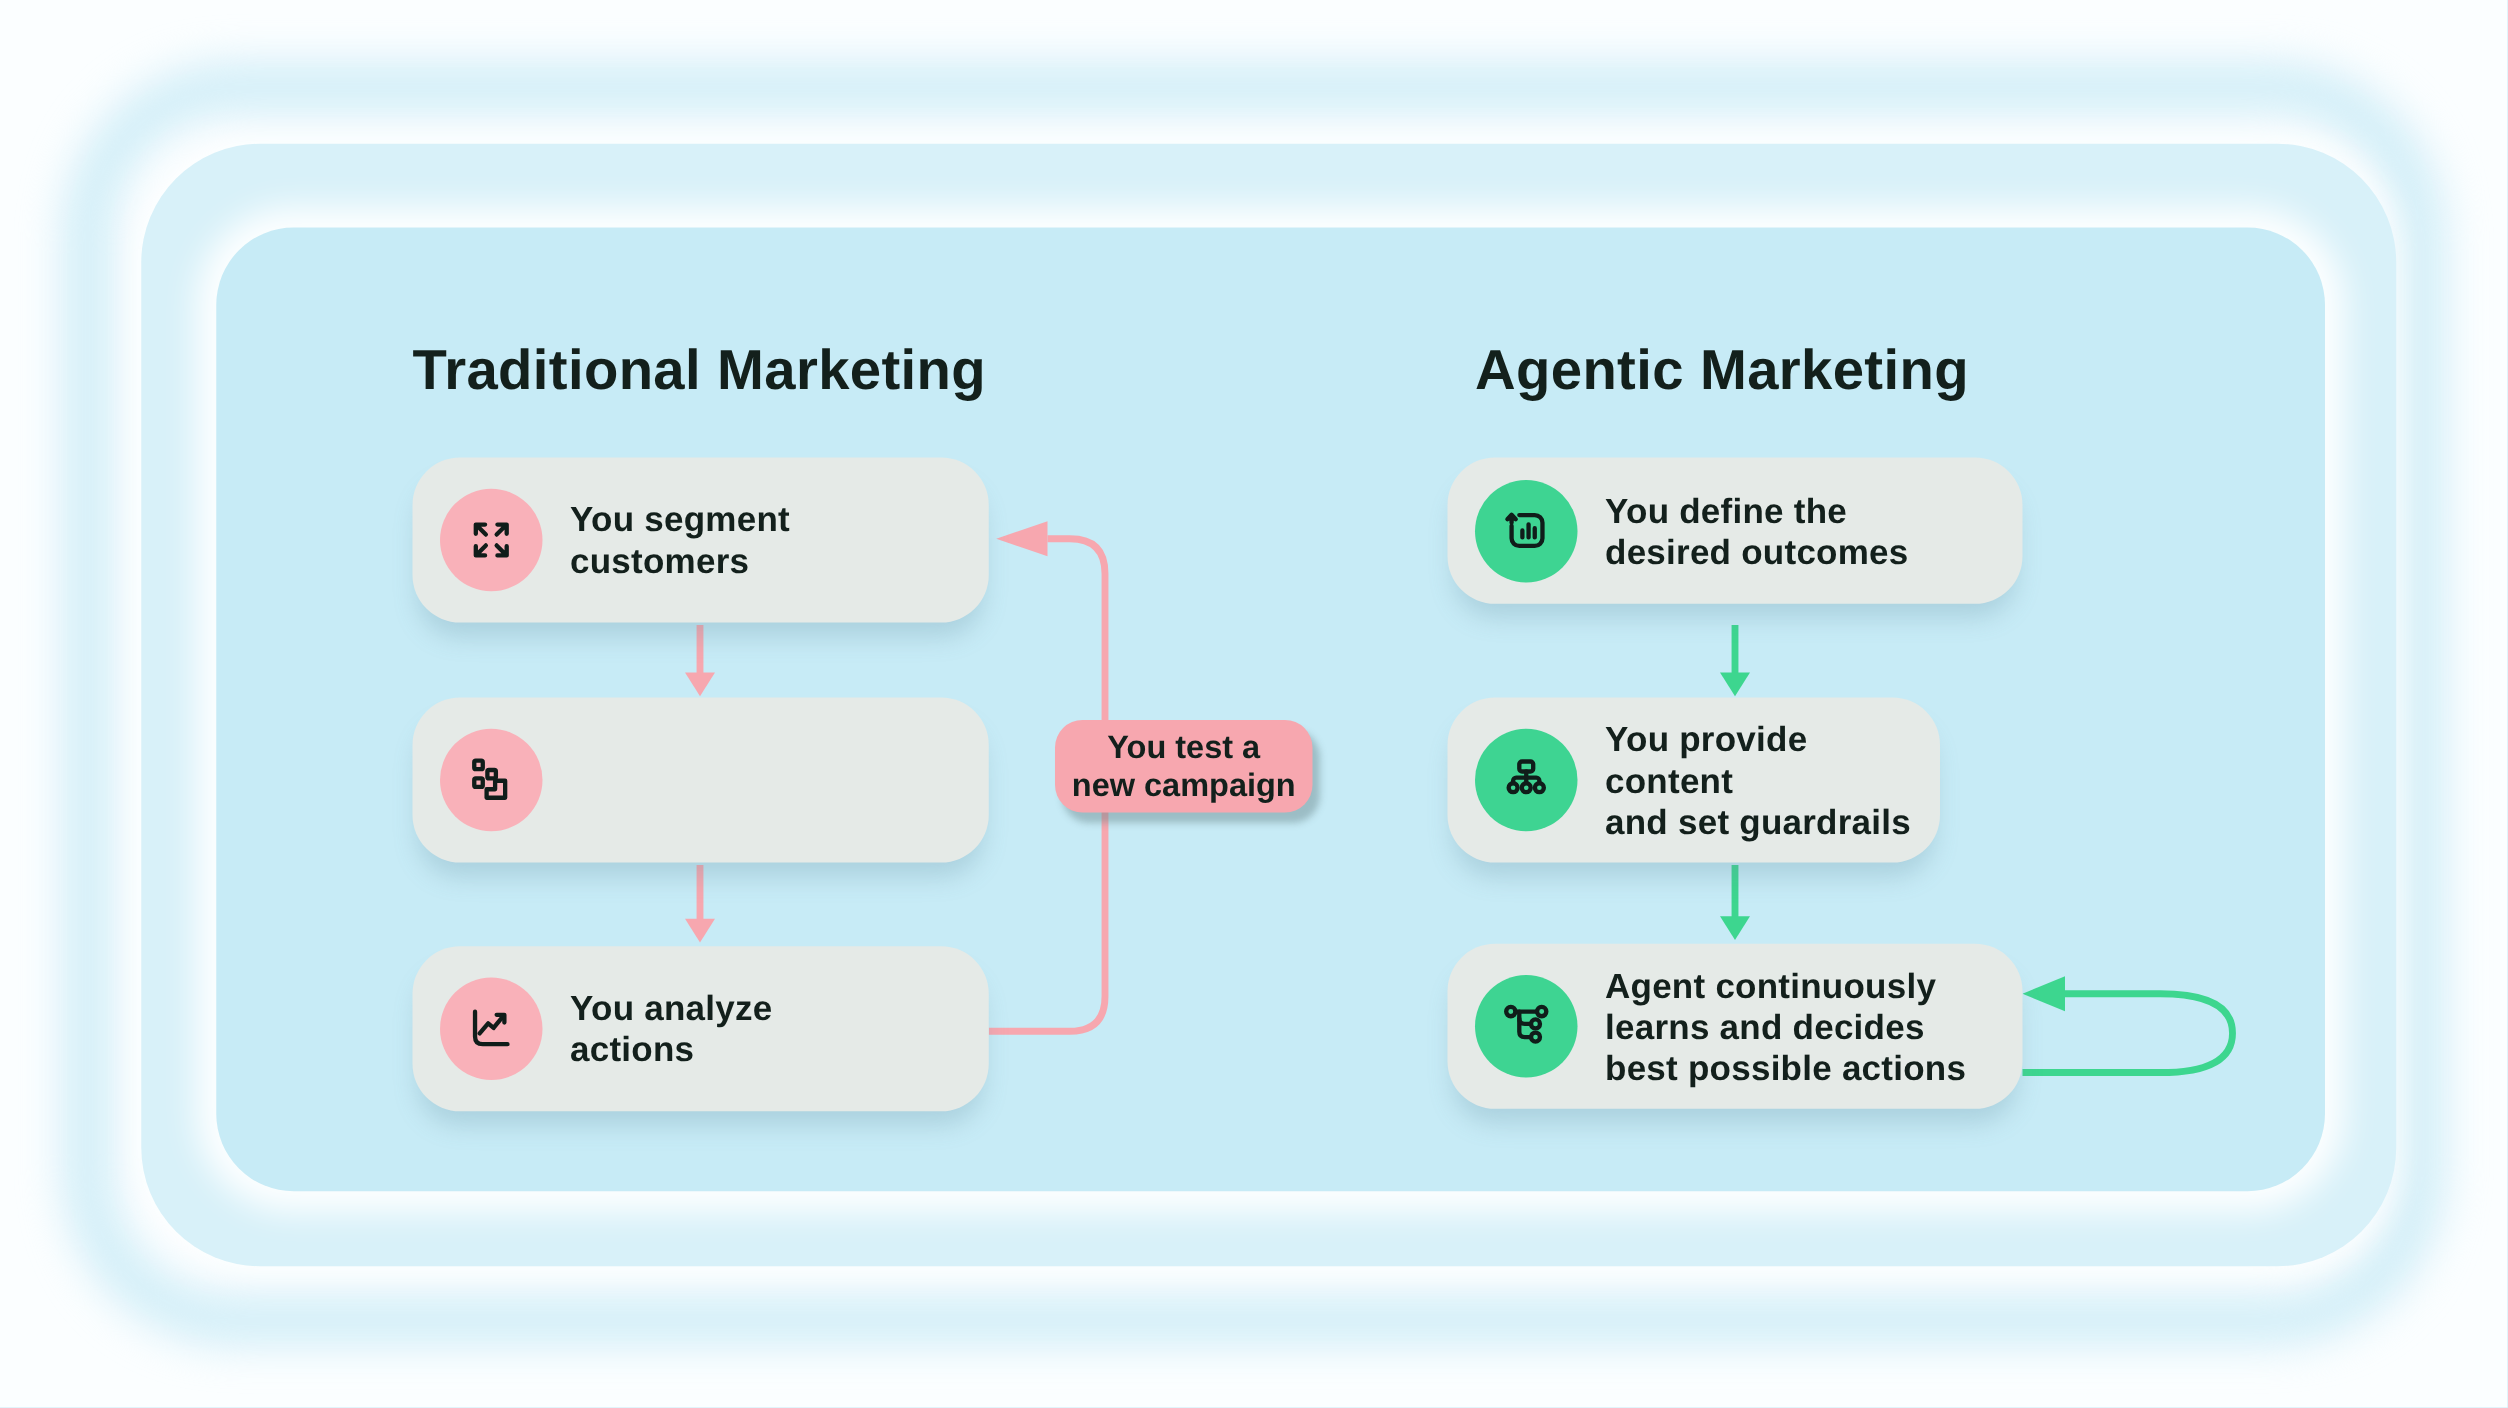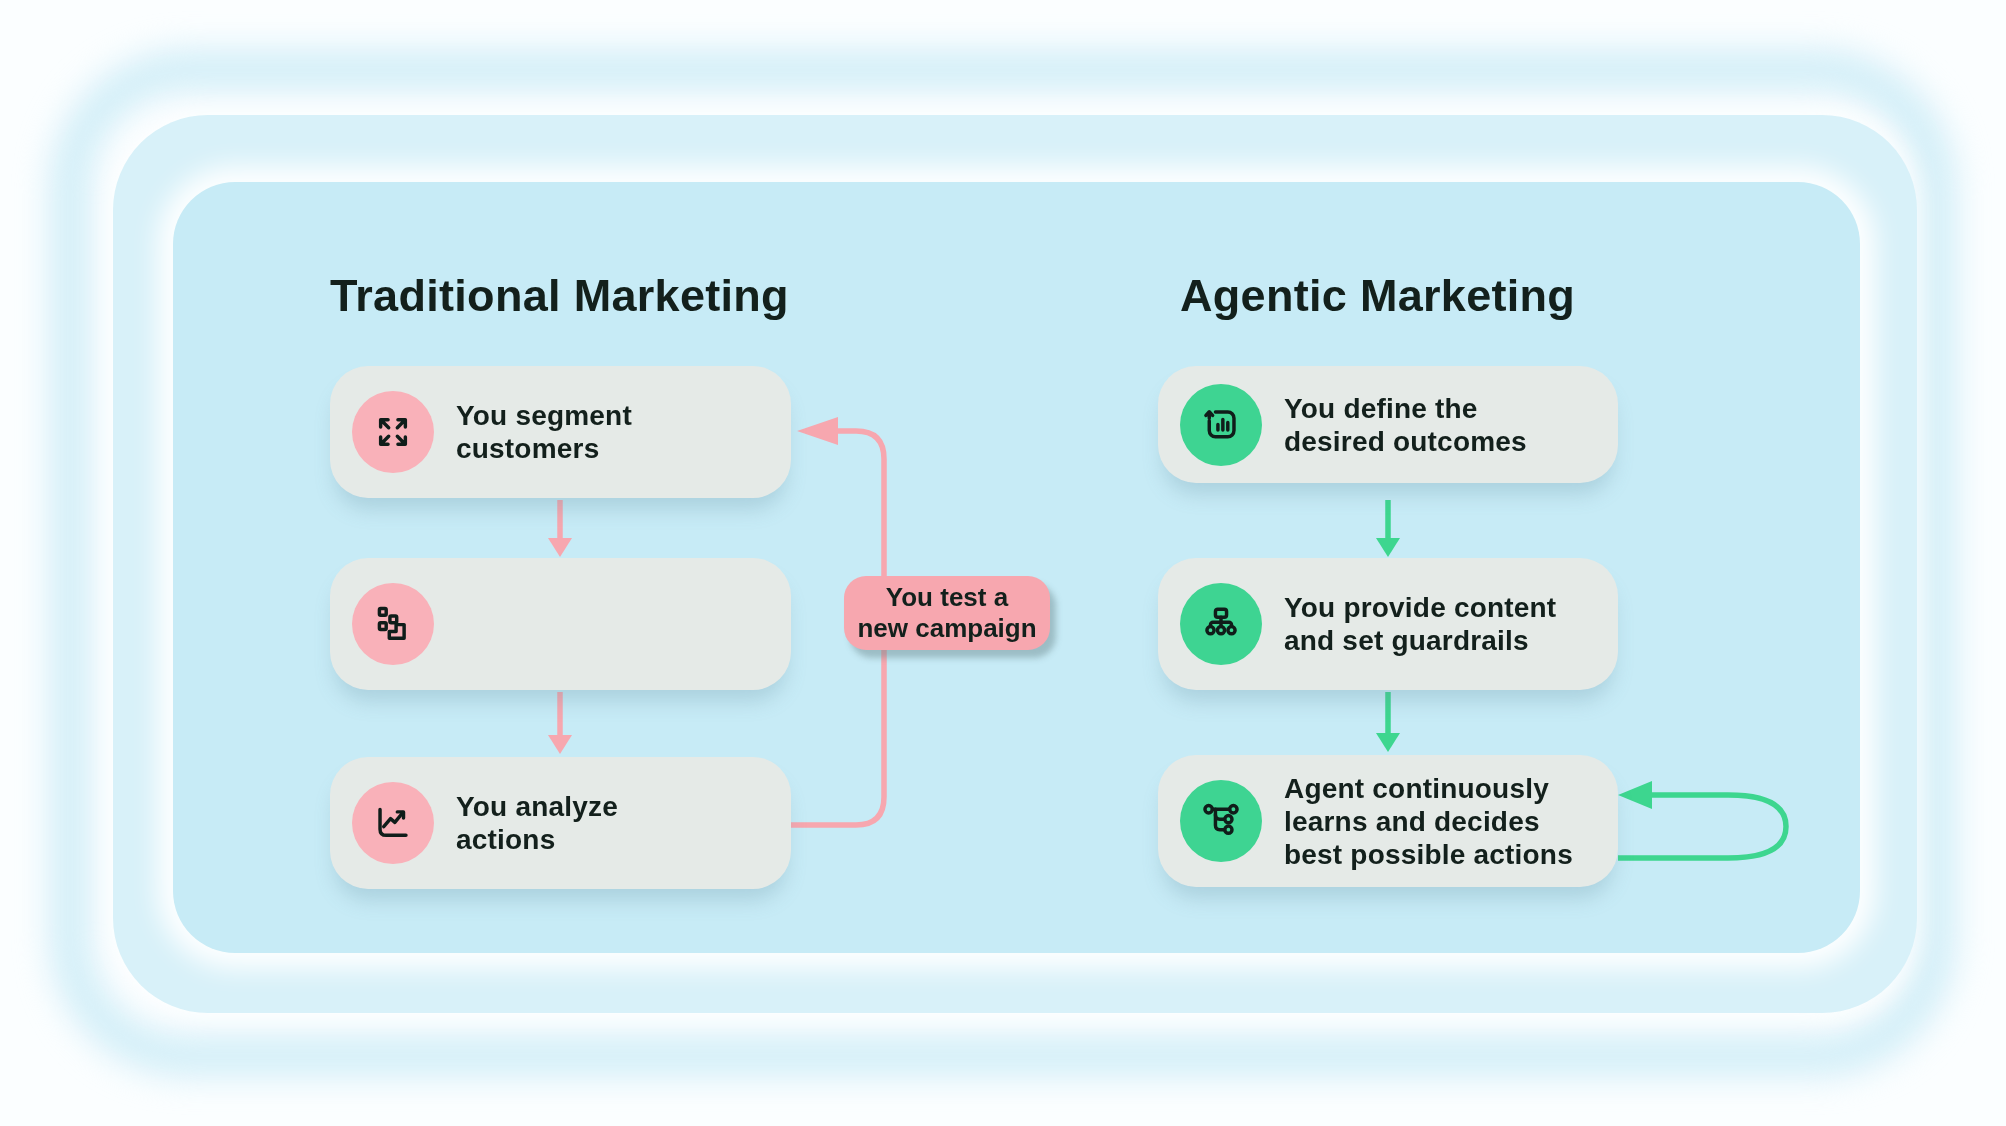--- a/index.html
+++ b/index.html
@@ -161,21 +161,21 @@
       <path class="icon-stroke" d="M7.5 11.5 V6.5 M4.8 9.2 L7.5 6.3 L10.2 9.2"></path>
       <path class="icon-stroke" d="M14.5 21 v-4.5 M18.5 21 v-8.5 M22.5 21 v-6"></path>
     </svg>
   </div>
   <div class="card-label">
     <span>You define the</span>
     <span>desired outcomes</span>
   </div>
 </div>
 
-<div class="card" style="left:1158px; top:558px; width:460px; height:132px;">
+<div class="card" style="left:1158px; top:558px; width:394px; height:132px;">
   <div class="icon-circle green">
     <svg viewBox="0 0 34 34">
       <rect class="icon-stroke" x="12.5" y="5" width="9" height="6.5" rx="1.8"></rect>
       <path class="icon-stroke" d="M17 11.5 V18.8"></path>
       <path class="icon-stroke" d="M8.5 18.8 v-1.3 a2 2 0 0 1 2 -2 H23.5 a2 2 0 0 1 2 2 v1.3"></path>
       <circle class="icon-stroke" cx="8.5" cy="22" r="2.9"></circle>
       <circle class="icon-stroke" cx="17" cy="22" r="2.9"></circle>
       <circle class="icon-stroke" cx="25.5" cy="22" r="2.9"></circle>
     </svg>
   </div>

